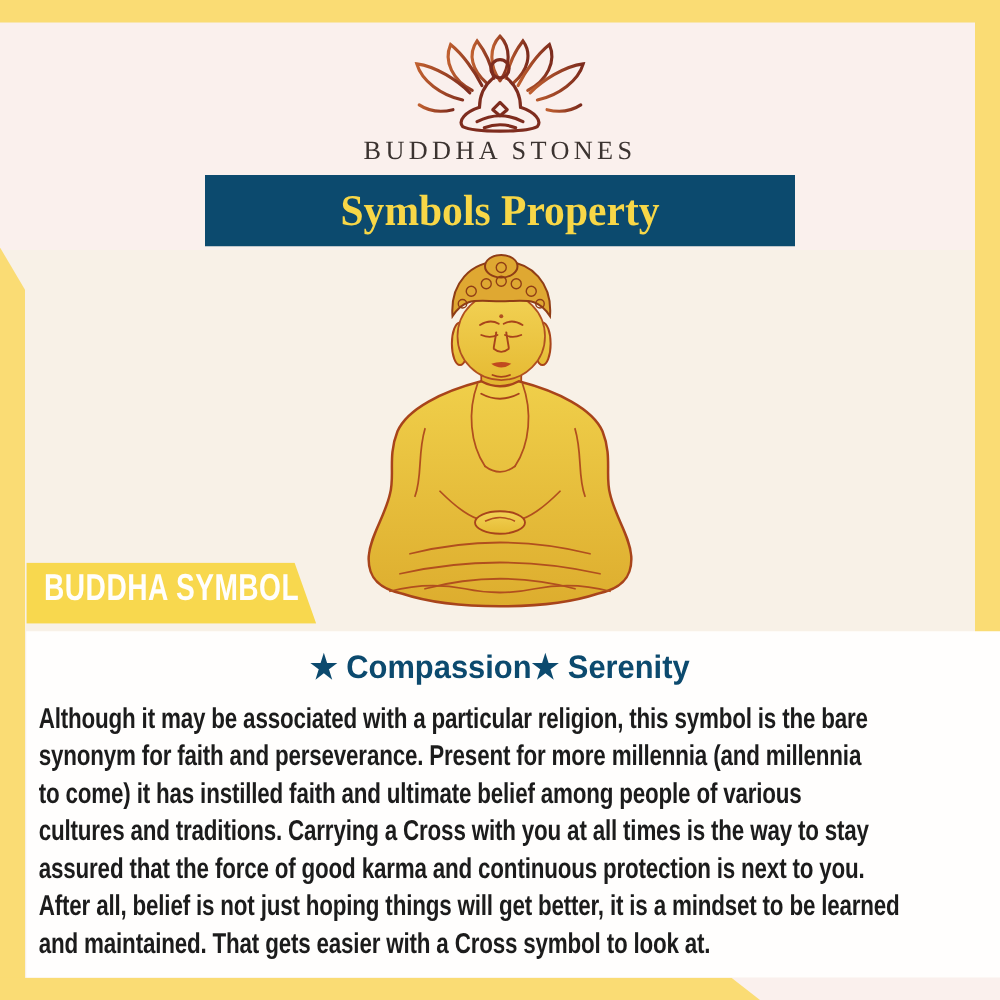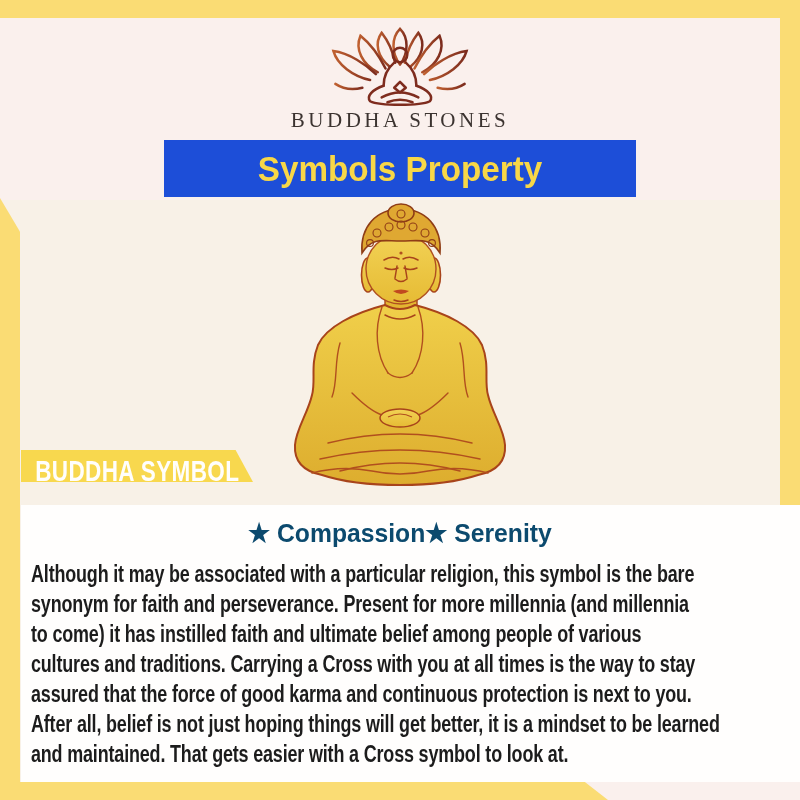--- a/index.html
+++ b/index.html
@@ -27,32 +27,32 @@
   }
   
   .logo{position:absolute;left:325px;top:26px;width:150px;height:82px;}
   .brand-name{
     position:absolute;left:0;top:108px;width:800px;text-align:center;
     font-family:"Liberation Serif",serif;font-size:21px;letter-spacing:3.5px;
     color:#3b3330;
   }
   
   .title-bar{
-    position:absolute;left:164px;top:140px;width:472px;height:57px;background:#1d4ed8;
+    position:absolute;left:164px;top:140px;width:472px;height:57px;background:#0c4a6e;font-family:Liberation Serif, serif;
   }
   .page-title{
     width:100%;height:100%;display:flex;align-items:center;justify-content:center;
     font-size:35px;font-weight:bold;color:#f8d747;
     transform:scaleX(.95);letter-spacing:0;
   }
   
   .buddha{position:absolute;left:292px;top:203px;width:216px;height:290px;}
   
   .banner{
-    position:absolute;left:21px;top:450px;width:232px;height:32px;background:#f8d84e;
+    position:absolute;left:21px;top:450px;width:232px;height:49px;background:#f8d84e;
     clip-path:polygon(0 0,92.5% 0,100% 100%,0 100%);
   }
   .banner-label{
     display:block;white-space:nowrap;line-height:41px;padding-left:19px;
     font-size:30px;font-weight:bold;color:#fffefc;
     transform:scaleX(.75);transform-origin:left center;letter-spacing:.5px;
   }
   
   .content-panel{position:absolute;left:21px;top:505px;width:779px;height:277px;background:#fffefd;}
   .traits-line{

